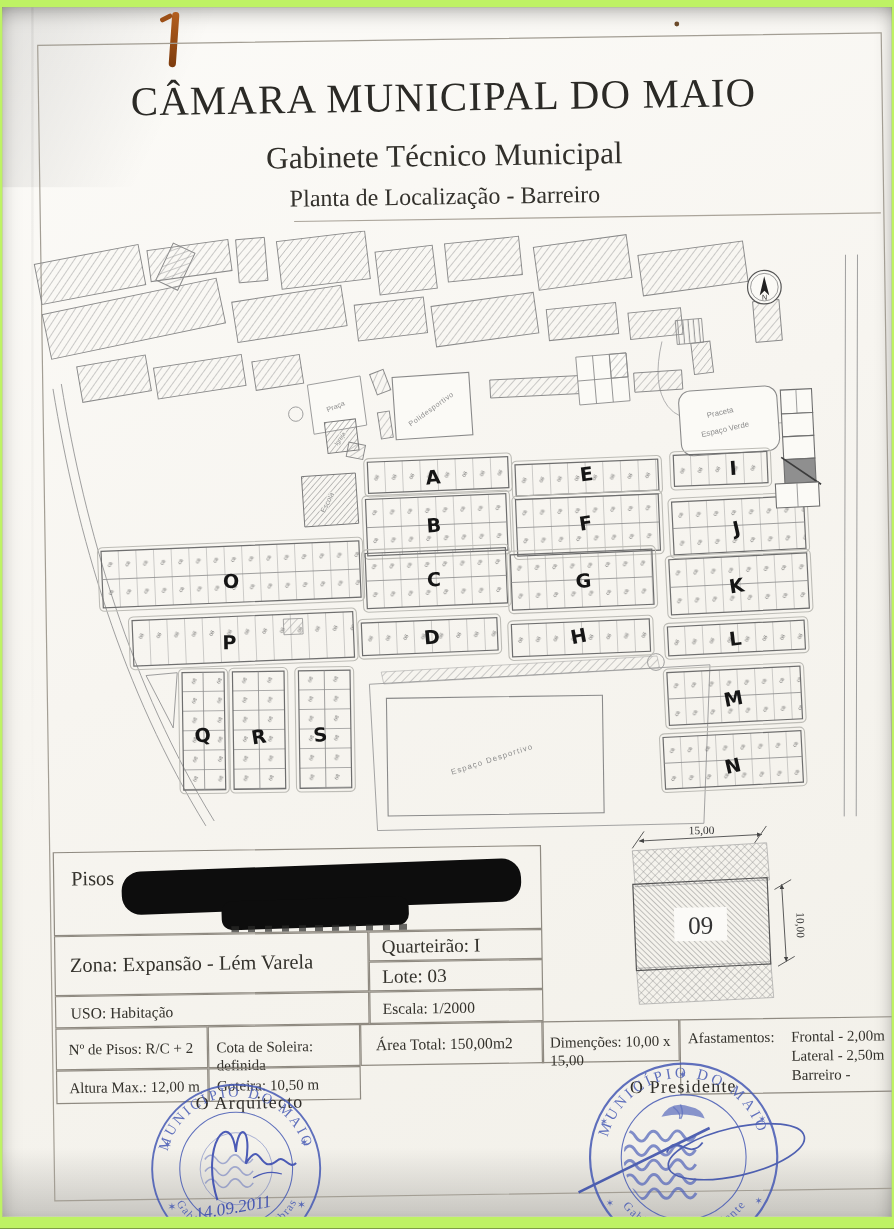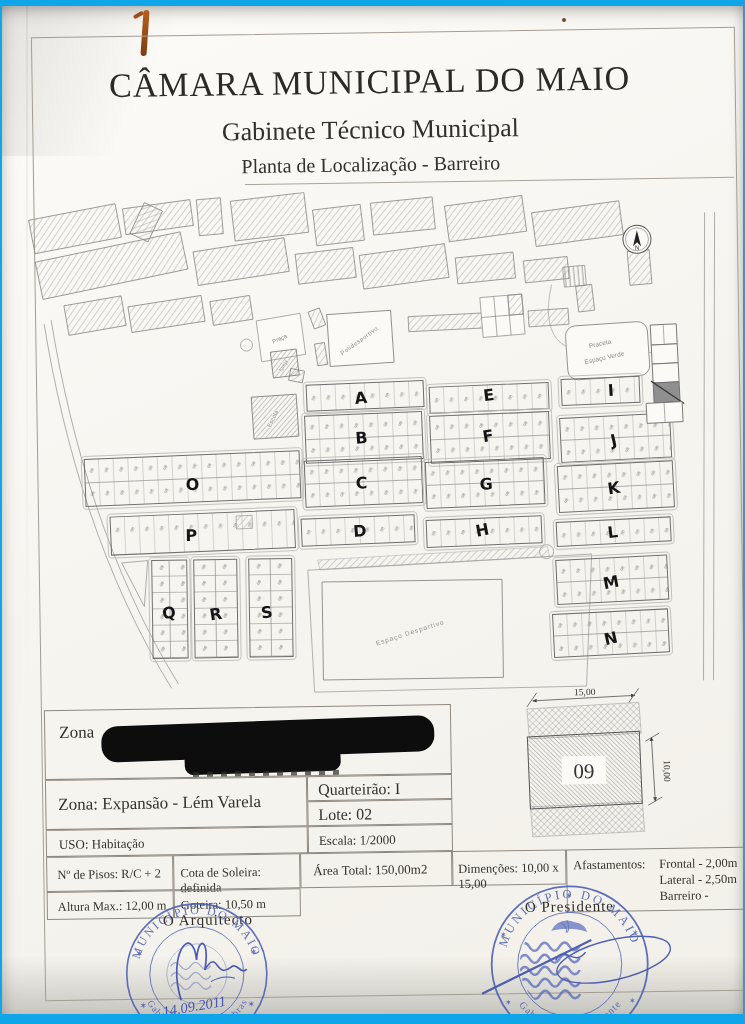--- a/index.html
+++ b/index.html
@@ -1,16 +1,16 @@
 <!DOCTYPE html>
 <html><head>
 <meta charset="utf-8">
 <style>
   html,body{margin:0;padding:0;background:#141413;}
-  #stage{position:relative;width:745px;height:1024px;overflow:hidden;background:#0ea5e9;
+  #stage{position:relative;width:745px;height:1024px;overflow:hidden;background:#bef264;
          font-family:"Liberation Serif",serif;color:#2e2c28;}
   #paper{position:absolute;left:2px;top:6px;width:741px;height:1008px;overflow:hidden;
          background:linear-gradient(155deg,#fcfbf8 0%,#f7f5f0 45%,#f2f0e9 100%);
          box-shadow:inset 0 14px 18px -12px rgba(0,0,0,.35), inset -10px 0 16px -12px rgba(0,0,0,.3), inset 12px 0 18px -14px rgba(0,0,0,.25);}
   .crease{position:absolute;pointer-events:none;}
   #frame{position:absolute;left:36px;top:26px;width:702px;height:962px;
          border:1px solid #a39e94;transform:rotate(-0.85deg);transform-origin:351px 481px;}
   #hdr{position:absolute;left:0;top:0;width:100%;text-align:center;padding-right:28px;box-sizing:border-box;}
   .t1{margin-top:30px;font-size:34px;letter-spacing:1px;color:#2b2a26;}
   .t2{margin-top:14px;font-size:26px;color:#32302b;}
@@ -360,34 +360,34 @@
             <line x1="132" y1="17" x2="142" y2="3"></line>
         <line x1="154" y1="52" x2="157" y2="116" marker-start="url(#arr)" marker-end="url(#arr)"></line>
         <line x1="148" y1="56" x2="162" y2="48"></line>
             <line x1="150" y1="120" x2="164" y2="112"></line>
       </g>
       <text x="88" y="9" font-size="9.5" font-family="Liberation Serif,serif" fill="#333333" text-anchor="middle">15,00</text>
       <text x="166" y="86" font-size="9.5" font-family="Liberation Serif,serif" fill="#333333" text-anchor="middle" transform="rotate(90 166 86)">10,00</text>
     </svg>
 
     <div class="cell big" style="left:2px;top:672px;width:407px;height:70px;">
-      <span style="position:absolute;left:14px;top:12px;">Zona</span>
+      <span style="position:absolute;left:14px;top:12px;">Pisos</span>
     </div>
     <div class="redact" style="left:59px;top:686px;width:333px;height:36px;transform:rotate(-1.2deg);border-radius:16px;"></div>
     <div class="redact" style="left:142px;top:714px;width:156px;height:24px;transform:rotate(-1deg);border-radius:9px;"></div>
     <div style="position:absolute;left:150px;top:736px;width:148px;height:5px;background:repeating-linear-gradient(90deg,#2a2a28 0 6px,transparent 6px 14px);opacity:.7;"></div>
 
     <div class="cell big" style="left:2px;top:742px;width:262px;height:50px;">
       <span style="position:absolute;left:12px;top:14px;">Zona: Expansão - Lém Varela</span>
     </div>
     <div class="cell big" style="left:264px;top:742px;width:145px;height:25px;font-size:16px;padding-left:10px;">
       <span>Quarteirão: I</span>
     </div>
     <div class="cell big" style="left:264px;top:767px;width:145px;height:25px;font-size:16px;padding-left:10px;">
-      <span>Lote: 02</span>
+      <span>Lote: 03</span>
     </div>
     <div class="cell" style="left:2px;top:792px;width:262px;height:27px;padding-left:12px;padding-top:6px;">
       <span>USO: Habitação</span>
     </div>
     <div class="cell" style="left:264px;top:792px;width:145px;height:27px;padding-left:10px;padding-top:6px;">
       <span>Escala: 1/2000</span>
     </div>
     <div class="cell" style="left:2px;top:819px;width:127px;height:35px;font-size:12.5px;padding-top:10px;padding-left:10px;">
       <span>Nº  de  Pisos: R/C + 2</span>
     </div>

